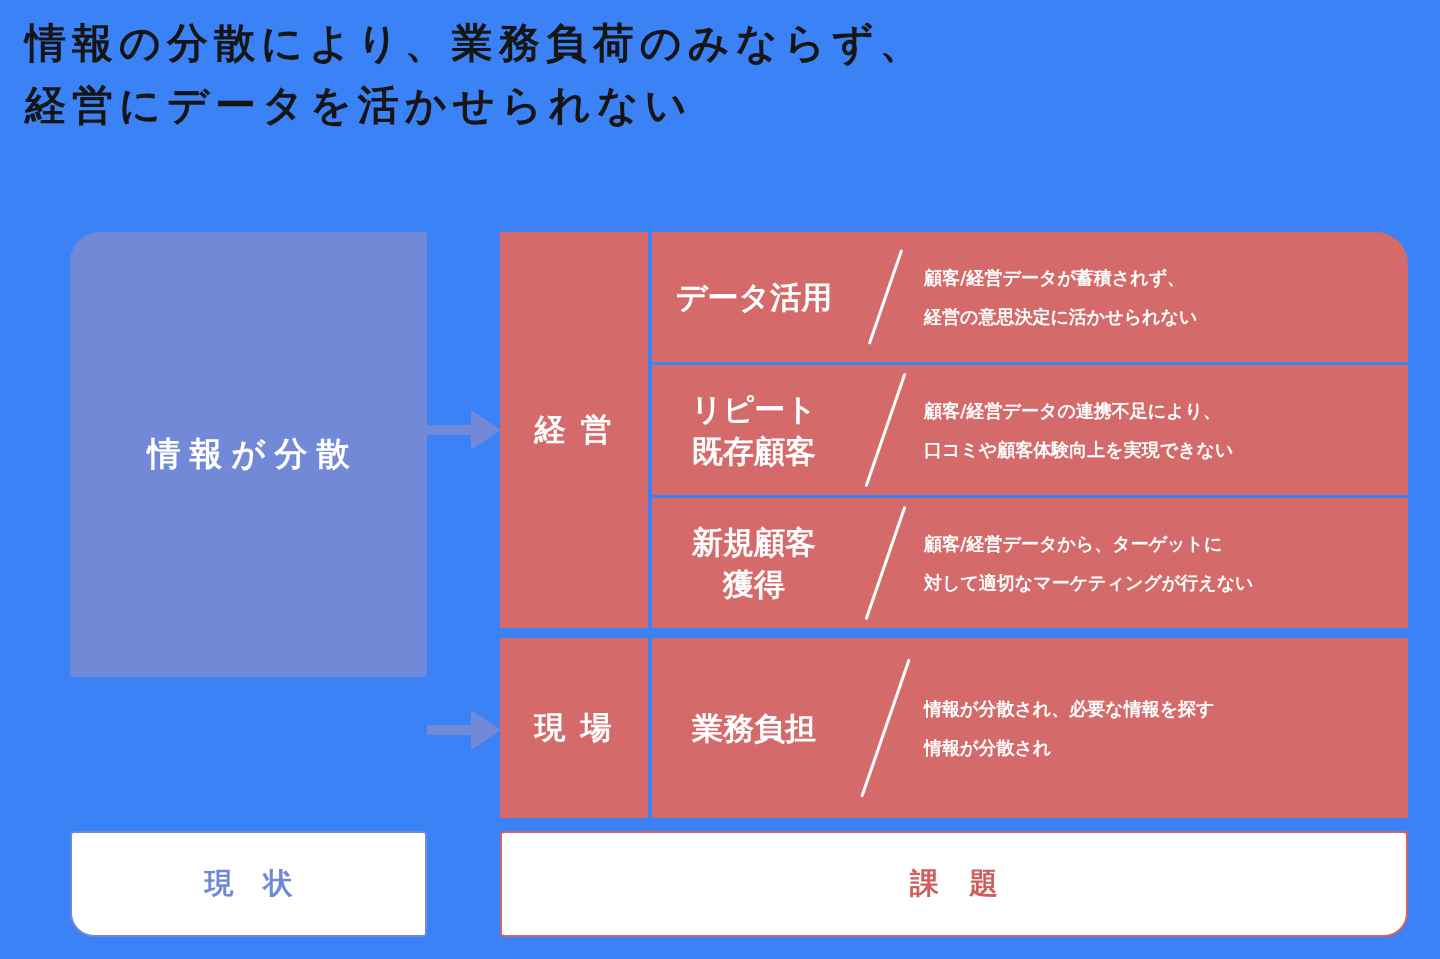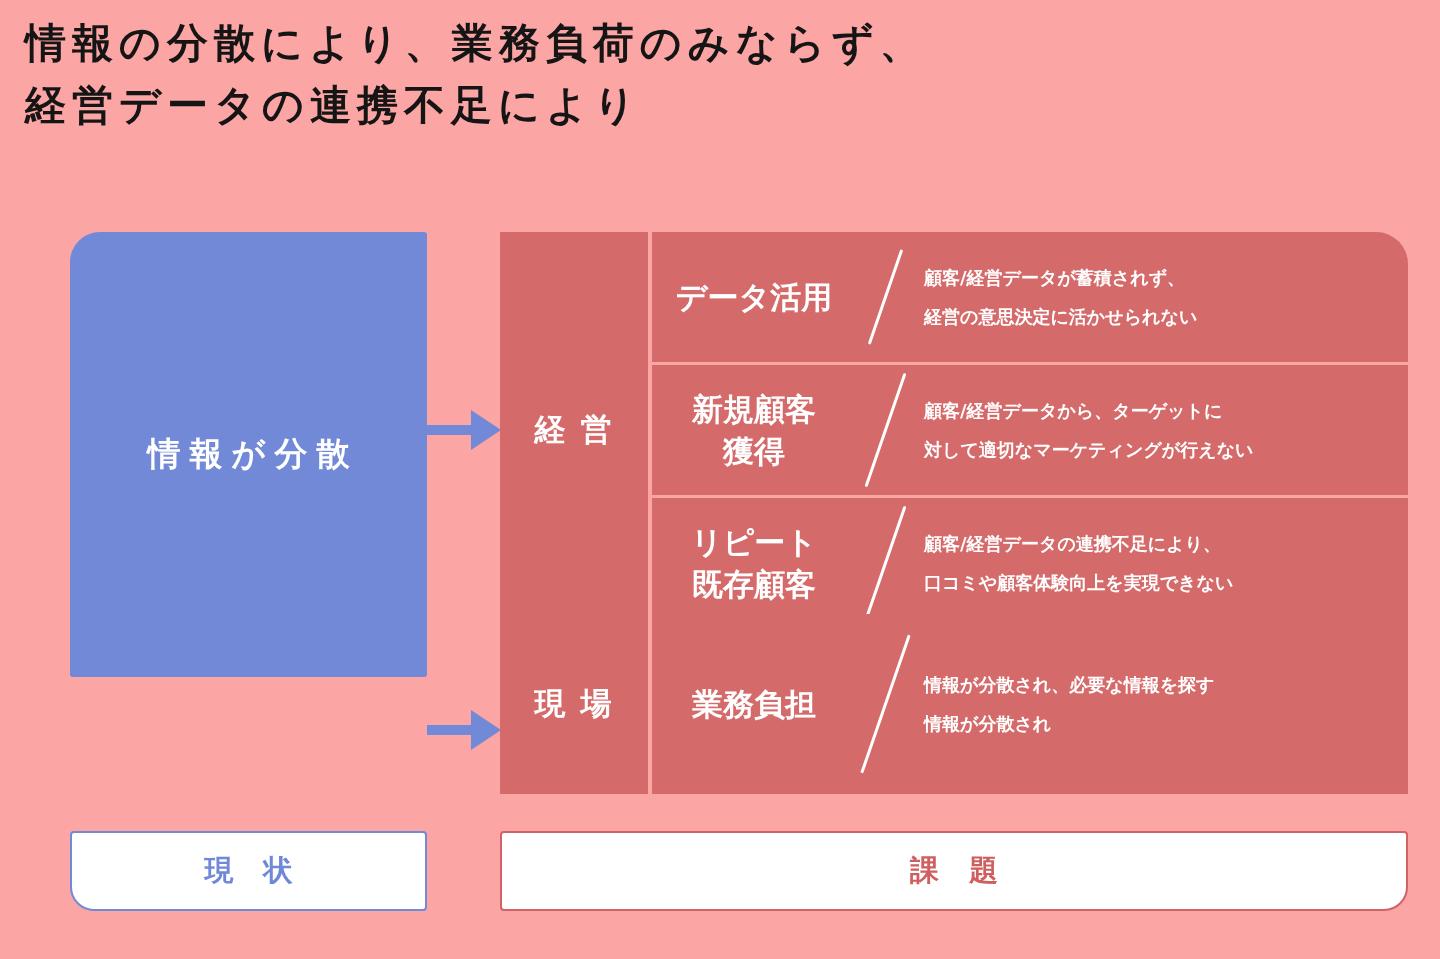--- a/index.html
+++ b/index.html
@@ -9,21 +9,21 @@
     --blue-text:#6F88D8;
     --red-text:#CF5E5E;
     --title:#151515;
   }
   *{box-sizing:border-box;margin:0;padding:0;}
   html,body{background:#ffffff;}
   body{
     width:1440px;height:959px;position:relative;overflow:hidden;
     font-family:"DejaVu Sans","Liberation Sans",sans-serif;
   }
-  .canvas{position:absolute;left:0;top:0;width:1440px;height:959px;background:#fca5a5;}
+  .canvas{position:absolute;left:0;top:0;width:1440px;height:959px;background:#3b82f6;}
 
   
   .slide-title{
     position:absolute;left:25px;top:12px;
     font-size:41px;font-weight:800;color:var(--title);
     letter-spacing:6px;line-height:62px;white-space:nowrap;
   }
 
   
   .blue-box{
@@ -43,21 +43,21 @@
   .arrow-shaft{width:45px;height:10px;background:var(--blue);}
   .arrow-head{
     width:0;height:0;
     border-top:20px solid transparent;border-bottom:20px solid transparent;
     border-left:30px solid var(--blue);
   }
 
   
   .group{position:absolute;left:500px;width:908px;display:flex;gap:4px;}
   .group-keiei{top:232px;height:396px;}
-  .group-genba{top:614px;height:180px;}
+  .group-genba{top:638px;height:180px;}
   .group-col{
     flex:none;width:148px;background:var(--red);
     display:flex;align-items:center;justify-content:center;
     color:#fff;font-size:31px;font-weight:800;letter-spacing:2px;white-space:nowrap;
   }
   .rows{flex:1;display:flex;flex-direction:column;gap:3px;}
   .row{flex:1;background:var(--red);display:flex;align-items:center;}
   .row-first{border-top-right-radius:32px;}
   .row-label{
     flex:none;width:204px;text-align:center;color:#fff;
@@ -68,41 +68,41 @@
   .h104{height:100px;}
   .h120{height:120px;}
   .h148{height:146px;}
   .row-desc{
     flex:1;color:#fff;font-size:18px;font-weight:700;line-height:39px;
     padding-left:10px;white-space:nowrap;
   }
 
   
   .footer{
-    position:absolute;top:831px;height:80px;background:#fff;
+    position:absolute;top:831px;height:106px;background:#fff;
     display:flex;align-items:center;justify-content:center;
     font-size:29px;font-weight:800;letter-spacing:10px;text-indent:10px;white-space:nowrap;
   }
   .footer-blue{
     left:70px;width:357px;color:var(--blue-text);
     border:2.5px solid var(--blue);border-radius:4px 4px 4px 24px;
   }
   .footer-red{
     left:500px;width:908px;color:var(--red-text);
     border:2.5px solid var(--red-outline);border-radius:4px 4px 24px 4px;justify-content:center;
   }
 </style>
 </head>
 <body>
 
 <div class="canvas">
 
   <div class="slide-title">
     <div>情報の分散により、業務負荷のみならず、</div>
-    <div>経営データの連携不足により</div>
+    <div>経営にデータを活かせられない</div>
   </div>
 
   <div class="blue-box">
     <span class="blue-box-label">情報が分散</span>
   </div>
 
   <div class="arrow arrow-1">
     <div class="arrow-shaft"></div>
     <div class="arrow-head"></div>
   </div>
@@ -124,43 +124,43 @@
             <div class="slash-line h104"></div>
           </div>
         <div class="row-desc">
           <div>顧客/経営データが蓄積されず、</div>
           <div>経営の意思決定に活かせられない</div>
         </div>
       </div>
 
       <div class="row">
         <div class="row-label">
+          <div>リピート</div>
+          <div>既存顧客</div>
+        </div>
+        <div class="slash-area">
+            <div class="slash-line h120"></div>
+          </div>
+        <div class="row-desc">
+          <div>顧客/経営データの連携不足により、</div>
+          <div>口コミや顧客体験向上を実現できない</div>
+        </div>
+      </div>
+
+      <div class="row">
+        <div class="row-label">
           <div>新規顧客</div>
           <div>獲得</div>
         </div>
         <div class="slash-area">
             <div class="slash-line h120"></div>
           </div>
         <div class="row-desc">
           <div>顧客/経営データから、ターゲットに</div>
           <div>対して適切なマーケティングが行えない</div>
-        </div>
-      </div>
-
-      <div class="row">
-        <div class="row-label">
-          <div>リピート</div>
-          <div>既存顧客</div>
-        </div>
-        <div class="slash-area">
-            <div class="slash-line h120"></div>
-          </div>
-        <div class="row-desc">
-          <div>顧客/経営データの連携不足により、</div>
-          <div>口コミや顧客体験向上を実現できない</div>
         </div>
       </div>
 
     </div>
   </div>
 
   <div class="group group-genba">
     <div class="group-col">現 場</div>
     <div class="rows">
 

